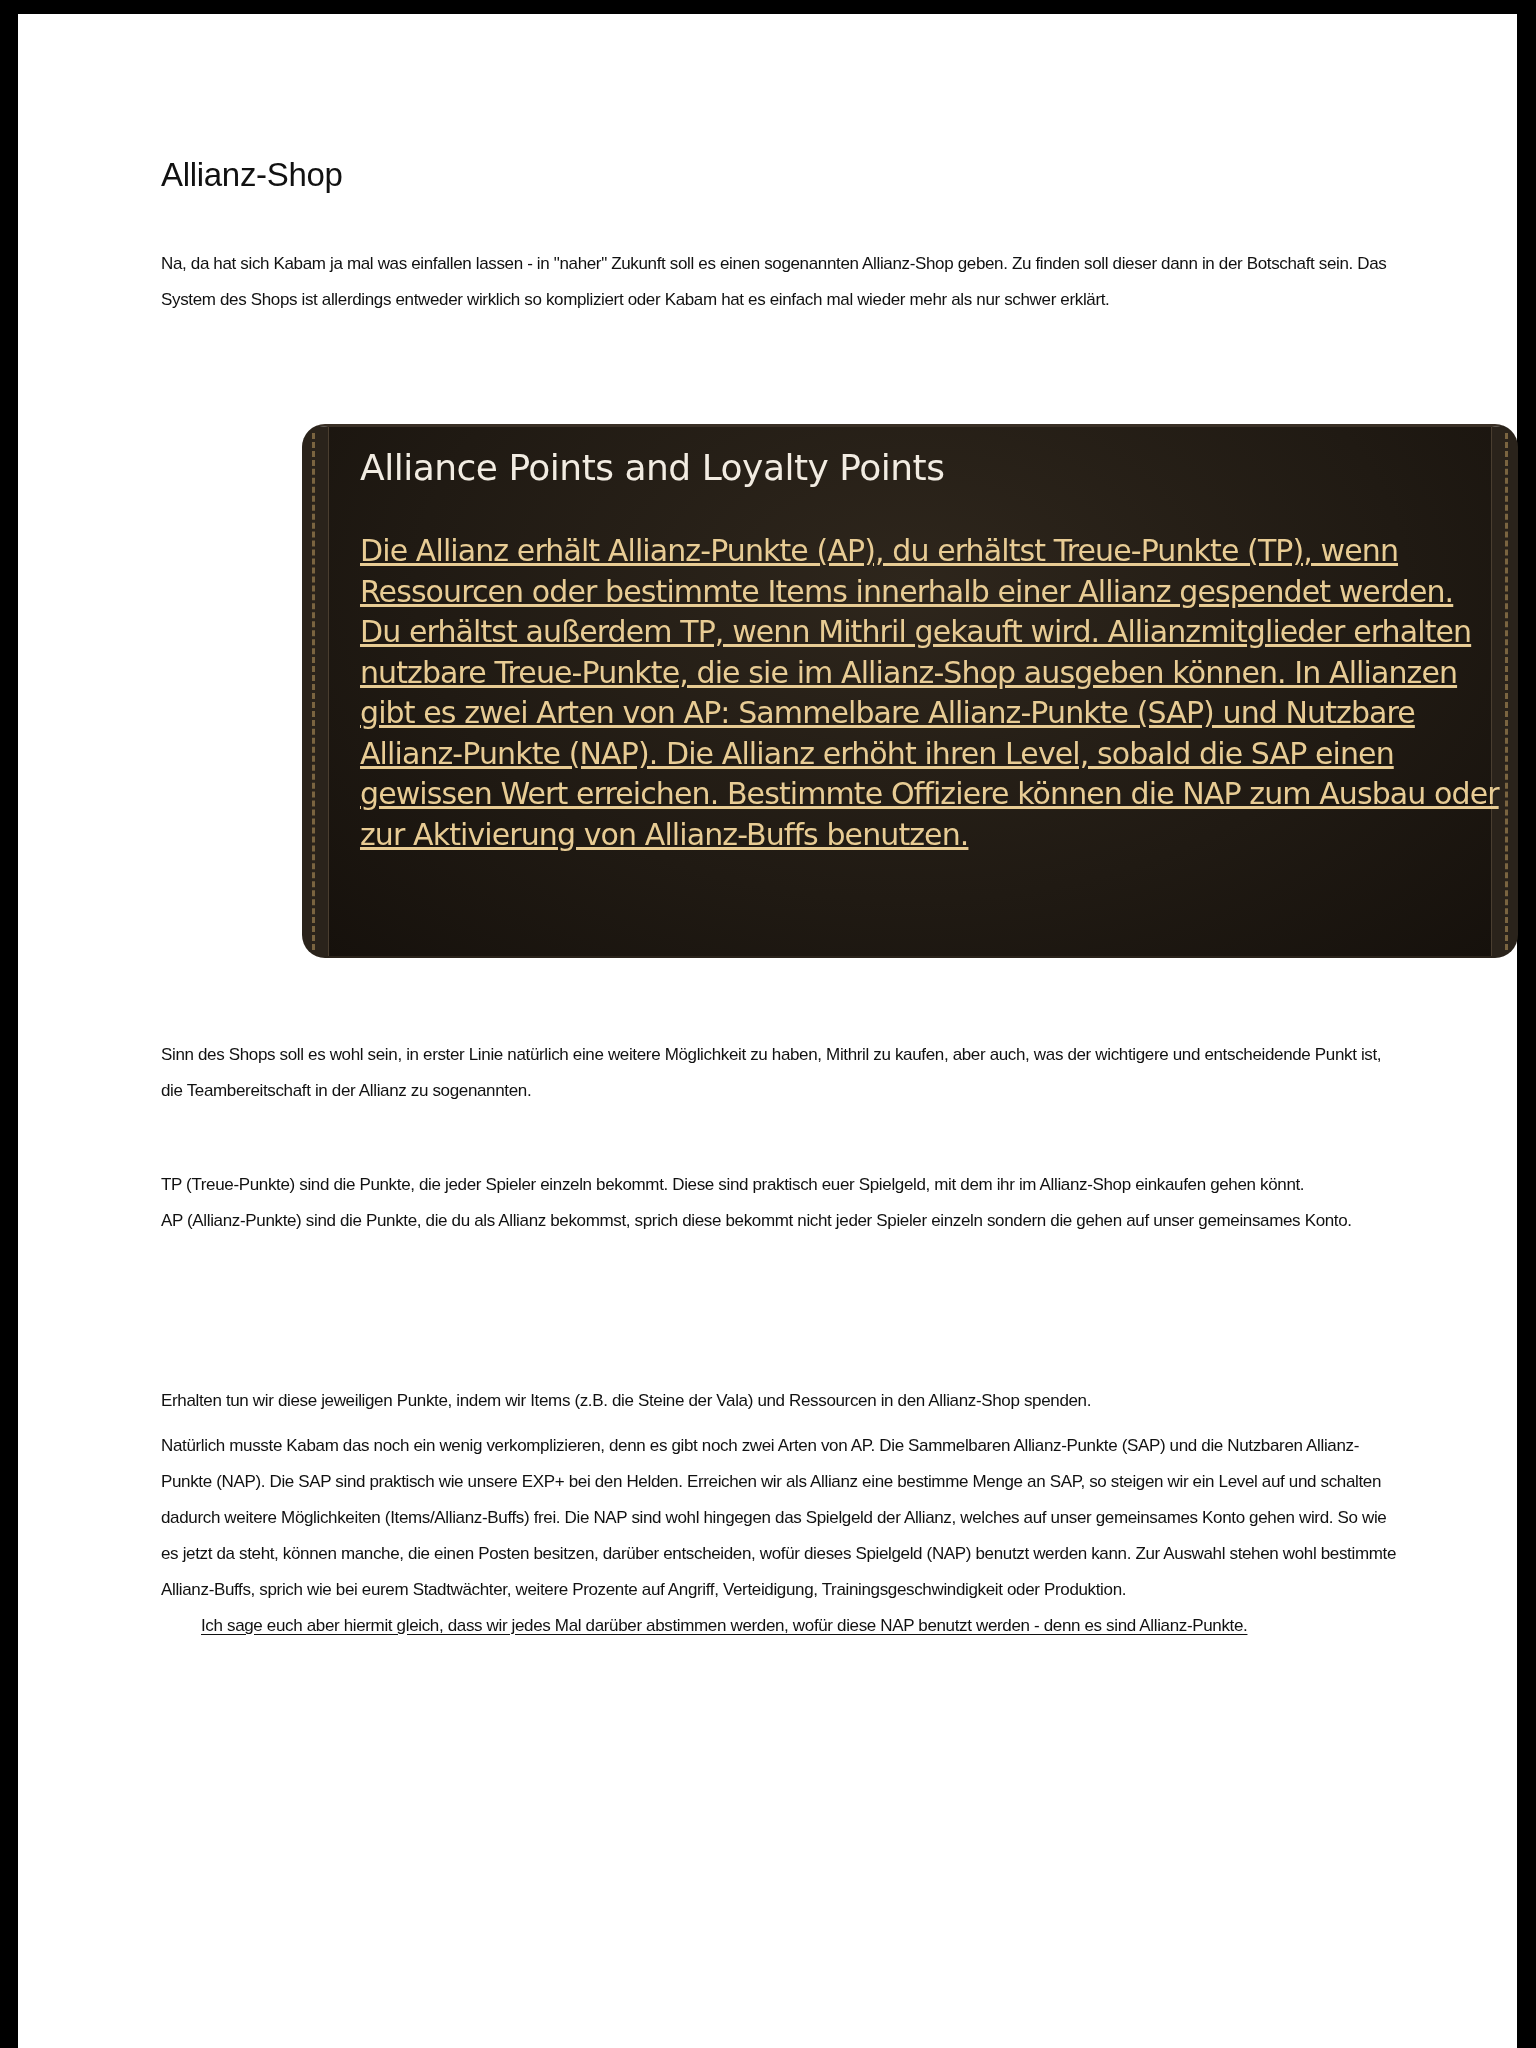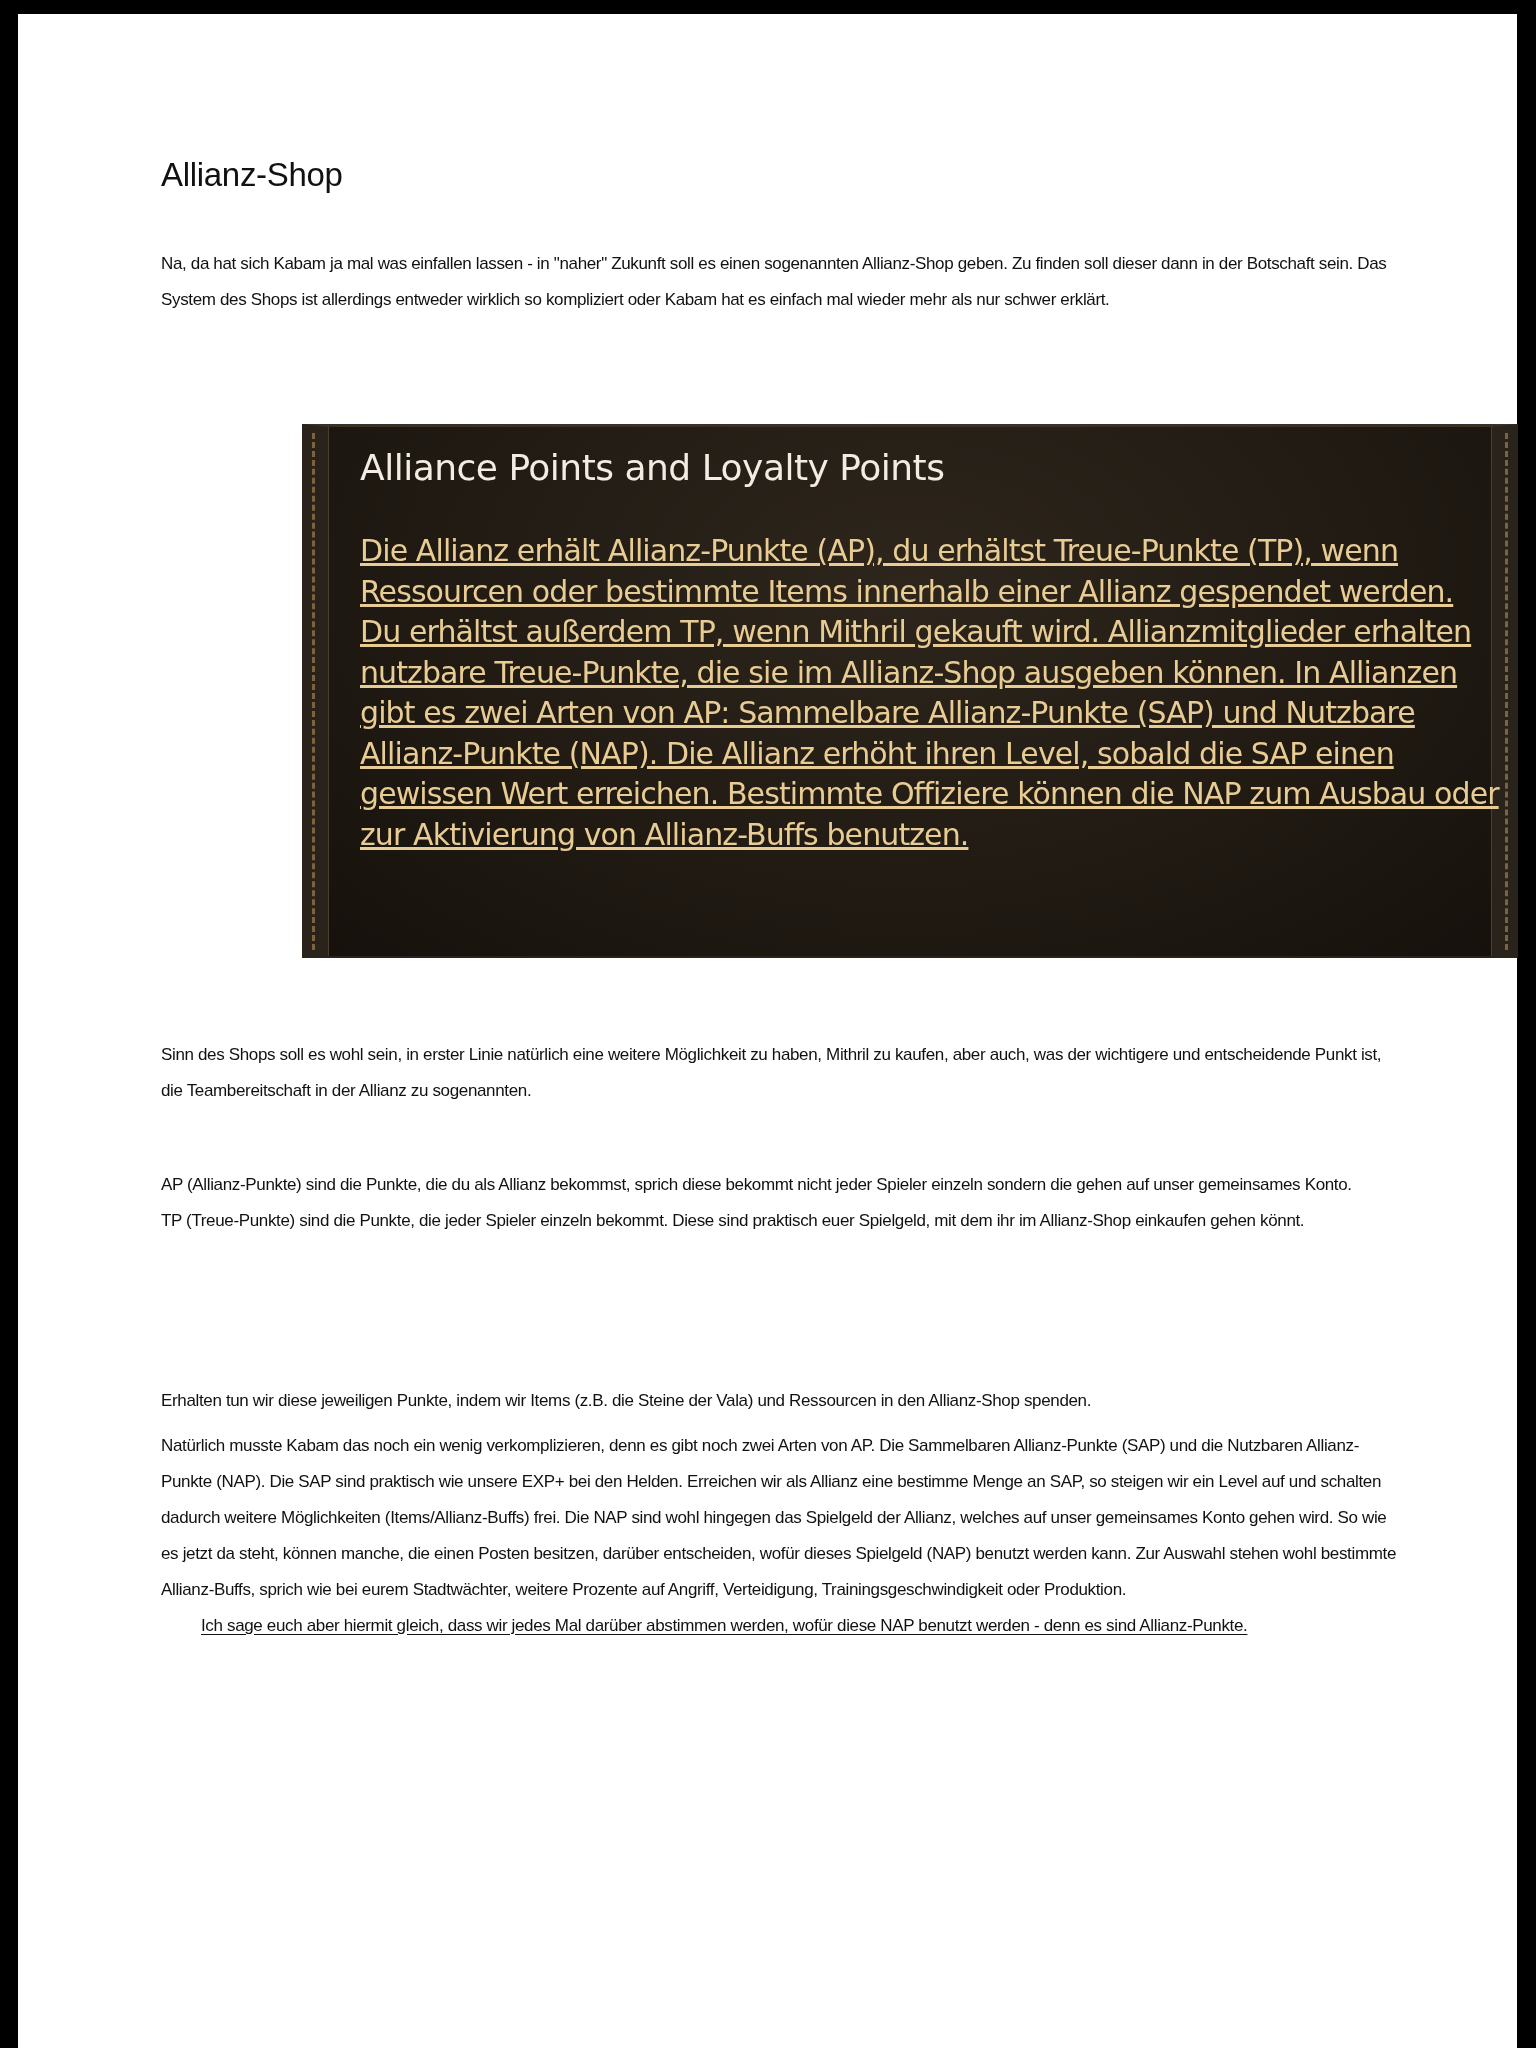--- a/index.html
+++ b/index.html
@@ -34,20 +34,21 @@
     .panel {
       position: absolute; left: 141px; top: 410px; width: 1216px; height: 534px;
       background:
         radial-gradient(ellipse at 50% 30%, #2e261c 0%, #201a13 60%, #16110c 100%);
       box-sizing: border-box;
       border-left: 26px solid #2a231b;
       border-right: 26px solid #2a231b;
       border-top: 3px solid #3a3026;
       border-bottom: 2px solid #2a231b;
       box-shadow: inset 1px 0 0 #4a3e30, inset -1px 0 0 #4a3e30;
+      border-radius: 23px;
     }
     .stitch {
       position: absolute; top: 6px; bottom: 6px; width: 0;
       border-left: 3px dashed #7a6440;
     }
     .stitch.left { left: -16px; }
     .stitch.right { right: -16px; }
     .panel-title {
       position: absolute; left: 32px; top: 20px; margin: 0;
       font-family: "DejaVu Sans", sans-serif; font-size: 36px; font-weight: normal;
@@ -71,22 +72,22 @@
     <div class="panel">
       <div class="stitch left"></div>
       <div class="stitch right"></div>
       <h2 class="panel-title">Alliance Points and Loyalty Points</h2>
       <p class="panel-body">Die Allianz erhält Allianz-Punkte (AP), du erhältst Treue-Punkte (TP), wenn Ressourcen oder bestimmte Items innerhalb einer Allianz gespendet werden. Du erhältst außerdem TP, wenn Mithril gekauft wird. Allianzmitglieder erhalten nutzbare Treue-Punkte, die sie im Allianz-Shop ausgeben können. In Allianzen gibt es zwei Arten von AP: Sammelbare Allianz-Punkte (SAP) und Nutzbare Allianz-Punkte (NAP). Die Allianz erhöht ihren Level, sobald die SAP einen gewissen Wert erreichen. Bestimmte Offiziere können die NAP zum Ausbau oder zur Aktivierung von Allianz-Buffs benutzen.</p>
     </div>
 
     <p class="para p2">Sinn des Shops soll es wohl sein, in erster Linie natürlich eine weitere Möglichkeit zu haben, Mithril zu kaufen, aber auch, was der wichtigere und entscheidende Punkt ist, die Teambereitschaft in der Allianz zu sogenannten.</p>
 
     <div class="para p3">
+      <div>TP (Treue-Punkte) sind die Punkte, die jeder Spieler einzeln bekommt. Diese sind praktisch euer Spielgeld, mit dem ihr im Allianz-Shop einkaufen gehen könnt.</div>
       <div>AP (Allianz-Punkte) sind die Punkte, die du als Allianz bekommst, sprich diese bekommt nicht jeder Spieler einzeln sondern die gehen auf unser gemeinsames Konto.</div>
-      <div>TP (Treue-Punkte) sind die Punkte, die jeder Spieler einzeln bekommt. Diese sind praktisch euer Spielgeld, mit dem ihr im Allianz-Shop einkaufen gehen könnt.</div>
     </div>
 
     <p class="para p4">Erhalten tun wir diese jeweiligen Punkte, indem wir Items (z.B. die Steine der Vala) und Ressourcen in den Allianz-Shop spenden.</p>
 
     <div class="para p5">
       <div>Natürlich musste Kabam das noch ein wenig verkomplizieren, denn es gibt noch zwei Arten von AP. Die Sammelbaren Allianz-Punkte (SAP) und die Nutzbaren Allianz-Punkte (NAP). Die SAP sind praktisch wie unsere EXP+ bei den Helden. Erreichen wir als Allianz eine bestimme Menge an SAP, so steigen wir ein Level auf und schalten dadurch weitere Möglichkeiten (Items/Allianz-Buffs) frei. Die NAP sind wohl hingegen das Spielgeld der Allianz, welches auf unser gemeinsames Konto gehen wird. So wie es jetzt da steht, können manche, die einen Posten besitzen, darüber entscheiden, wofür dieses Spielgeld (NAP) benutzt werden kann. Zur Auswahl stehen wohl bestimmte Allianz-Buffs, sprich wie bei eurem Stadtwächter, weitere Prozente auf Angriff, Verteidigung, Trainingsgeschwindigkeit oder Produktion.</div>
       <div class="underlined">Ich sage euch aber hiermit gleich, dass wir jedes Mal darüber abstimmen werden, wofür diese NAP benutzt werden - denn es sind Allianz-Punkte.</div>
     </div>
   </div>
 </div>

